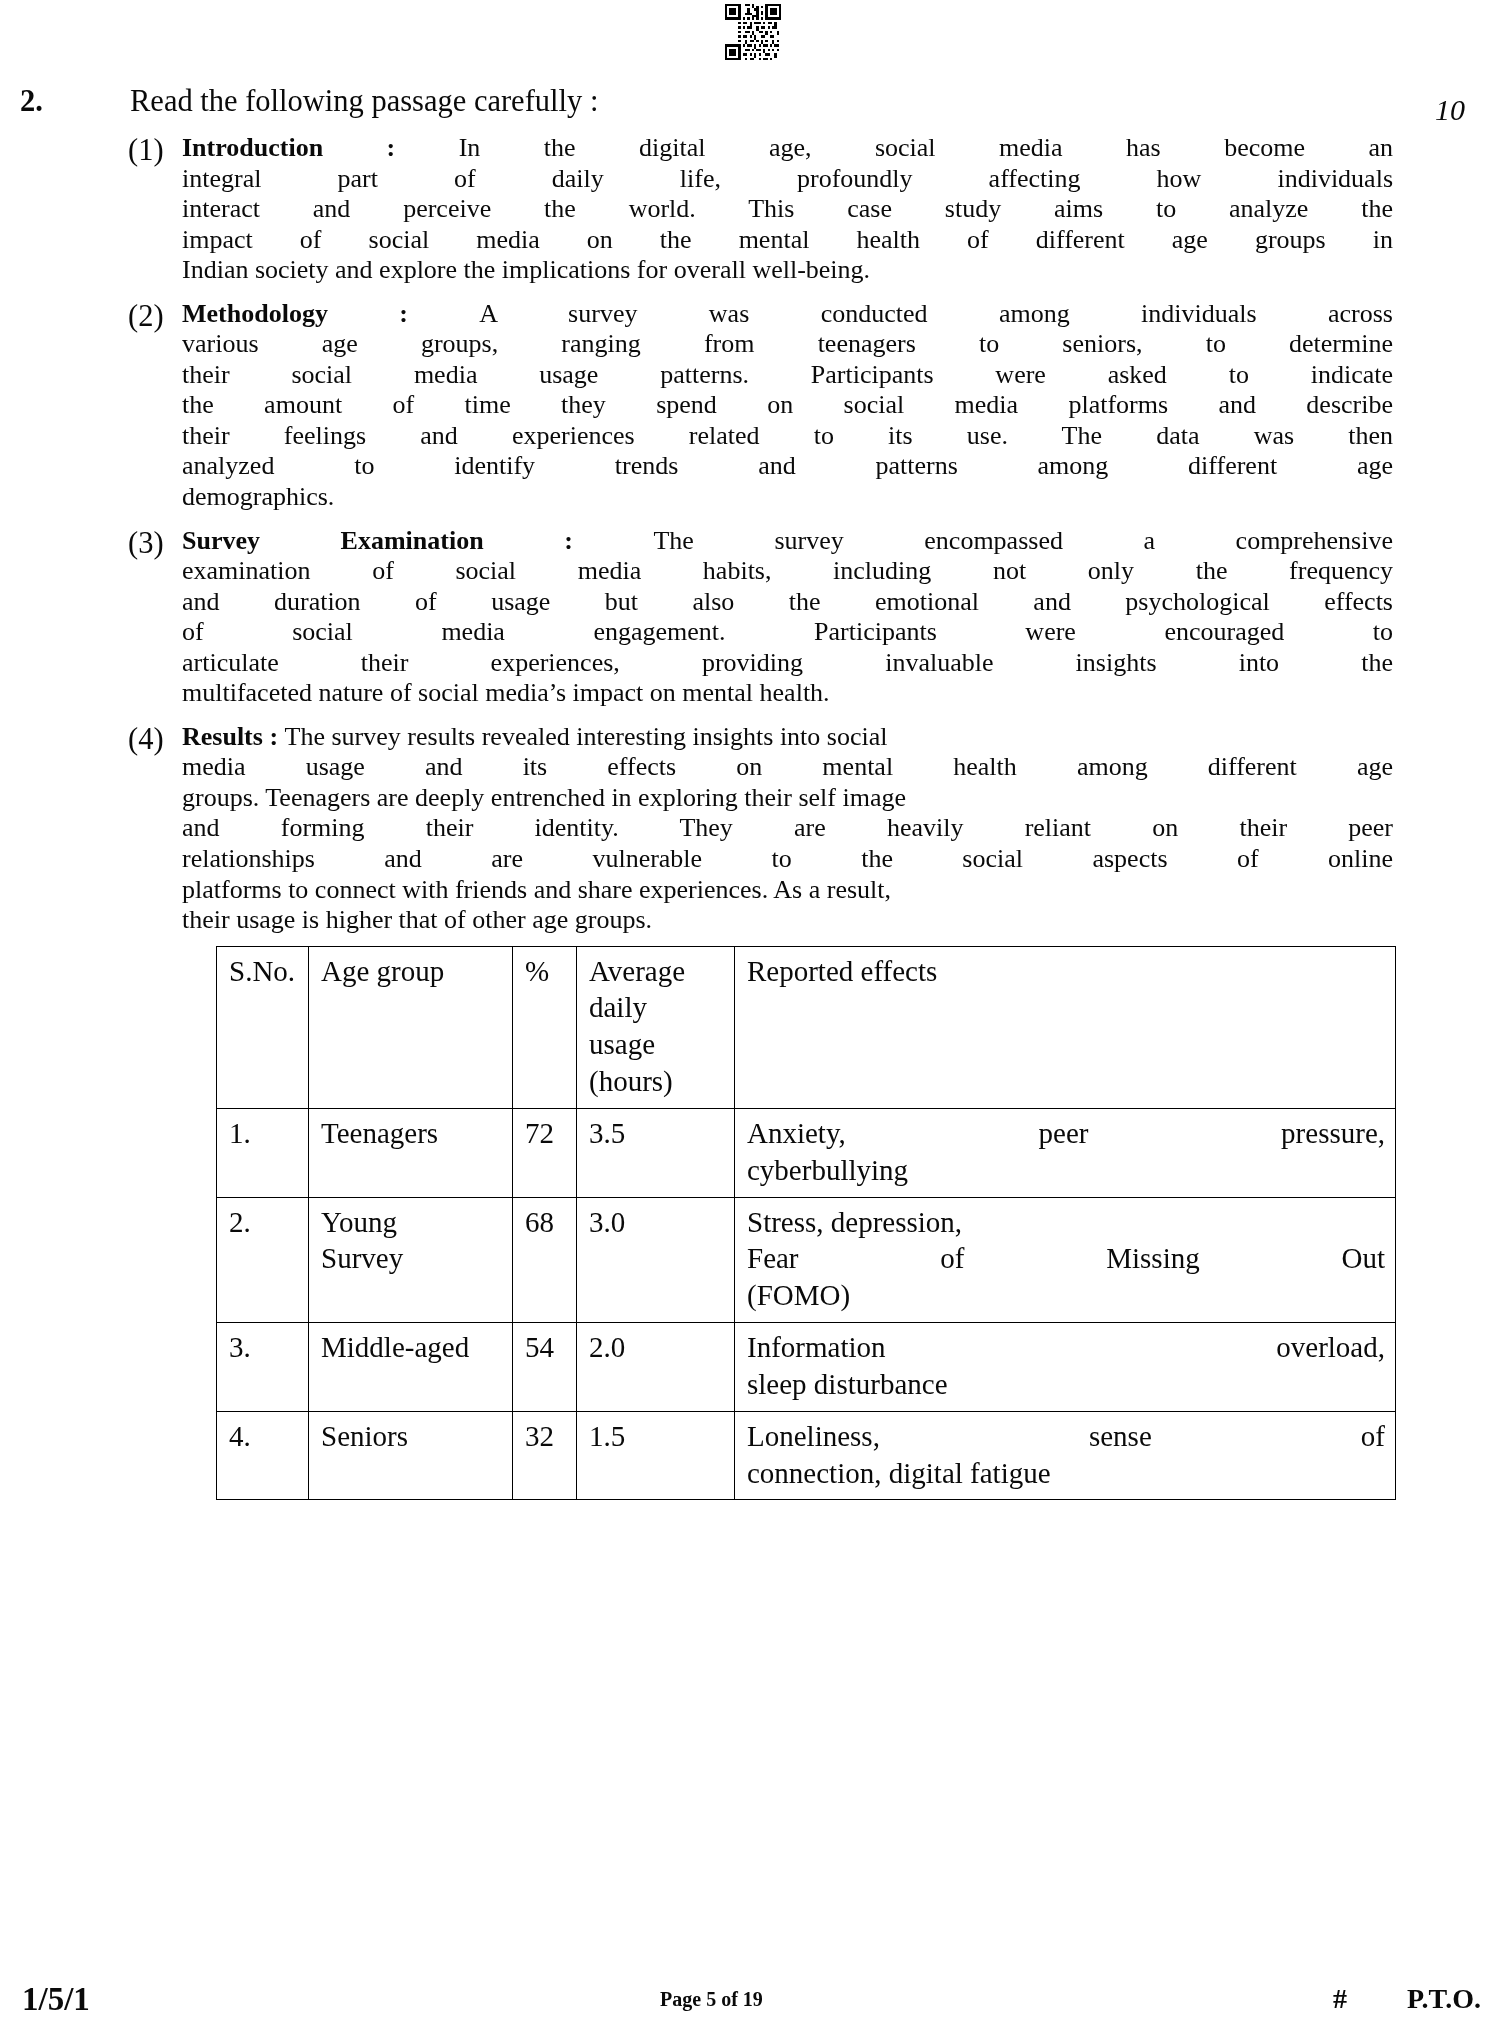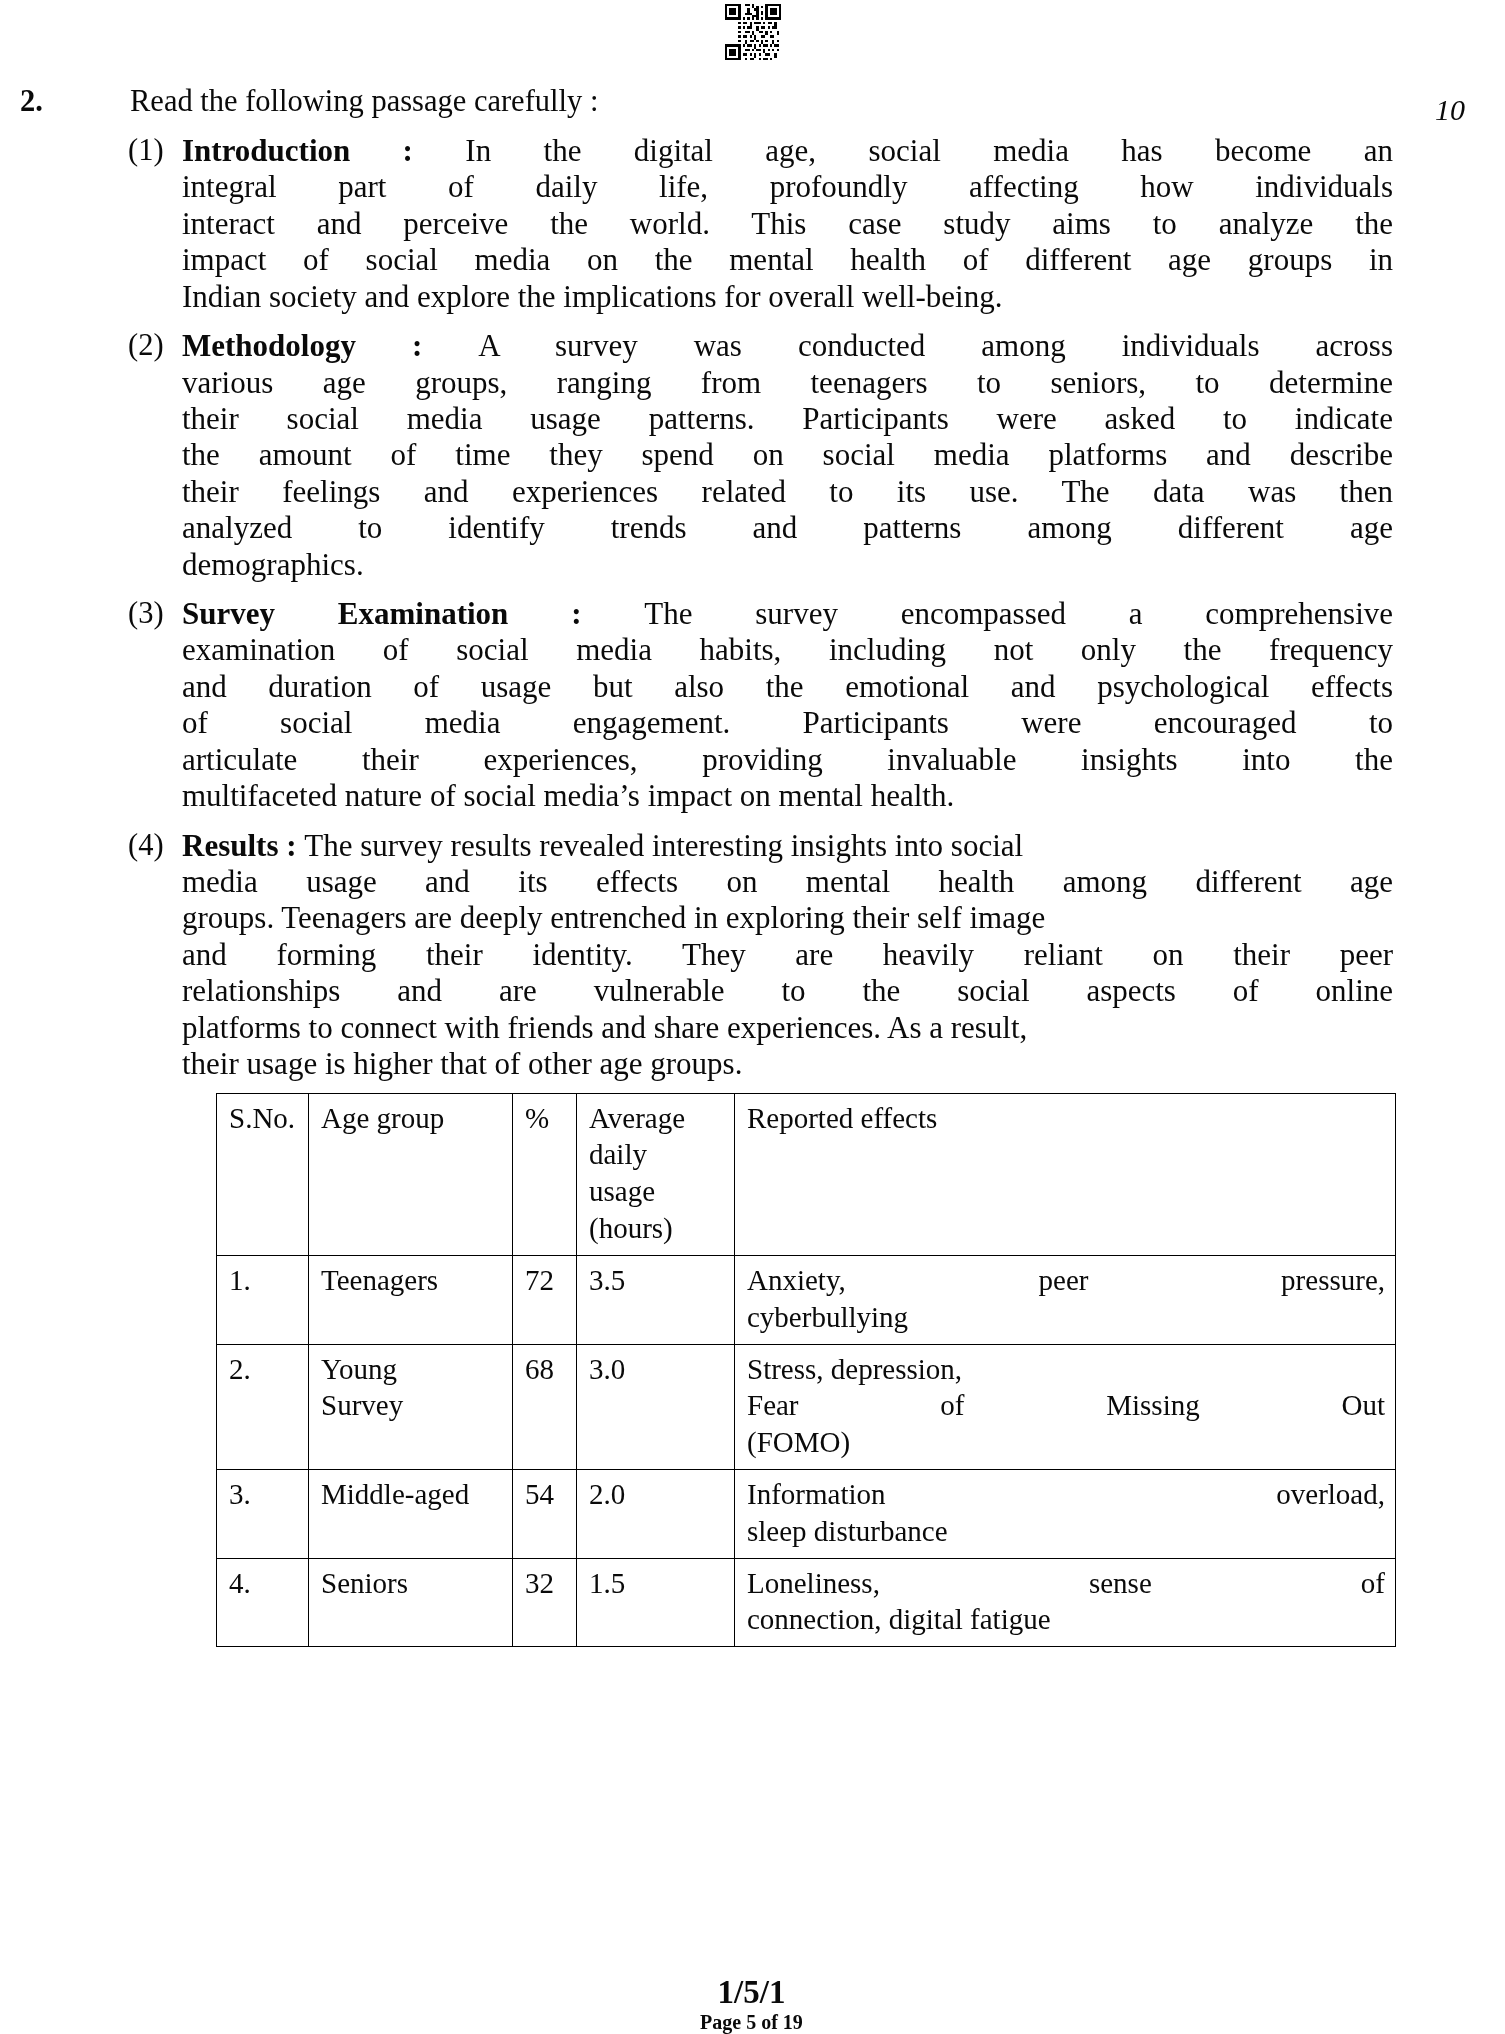--- a/index.html
+++ b/index.html
@@ -74,21 +74,21 @@
     box-sizing: border-box;
   }
   .para-num {
     width: 54px;
     flex: none;
     font-size: 30.5px;
     line-height: 1.175;
   }
   .para-body {
     flex: 1 1 auto;
-    font-size: 31px;
+    font-size: 26px;
     line-height: 1.175;
     text-align: justify;
     text-justify: inter-word;
     hyphens: none;
   }
   .para-body b { font-weight: bold; }
 
   
   .ln {
     display: block;
@@ -135,21 +135,20 @@
     left: 0;
     right: 0;
     bottom: 10px;
     height: 50px;
     padding: 0 24px 0 22px;
     box-sizing: border-box;
     display: flex;
     align-items: center;
     font-weight: bold;
     font-size: 30px;
-    flex-direction: column;
   }
   .f-left  { flex: 0 0 auto; font-size: 33px; }
   .f-mid   { flex: 1 1 auto; text-align: center; font-size: 20px; }
   .f-hash  { flex: 0 0 auto; margin-right: 44px; font-size: 28px; }
   .f-pto   { flex: 0 0 auto; font-size: 28px; margin-left: 16px; }
 </style>
 </head>
 <body>
 
 <div class="qr-header">

